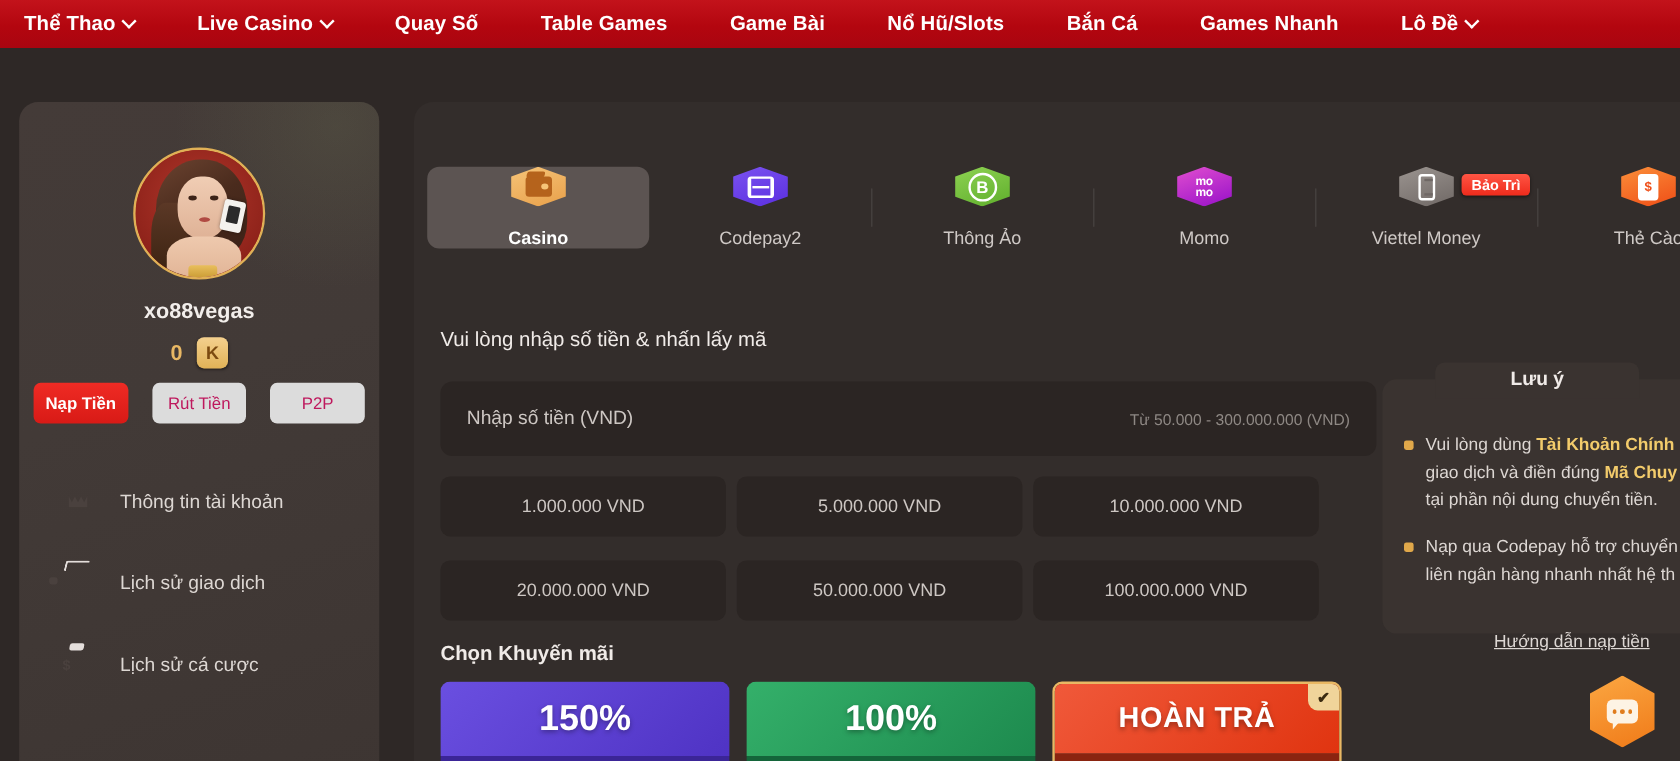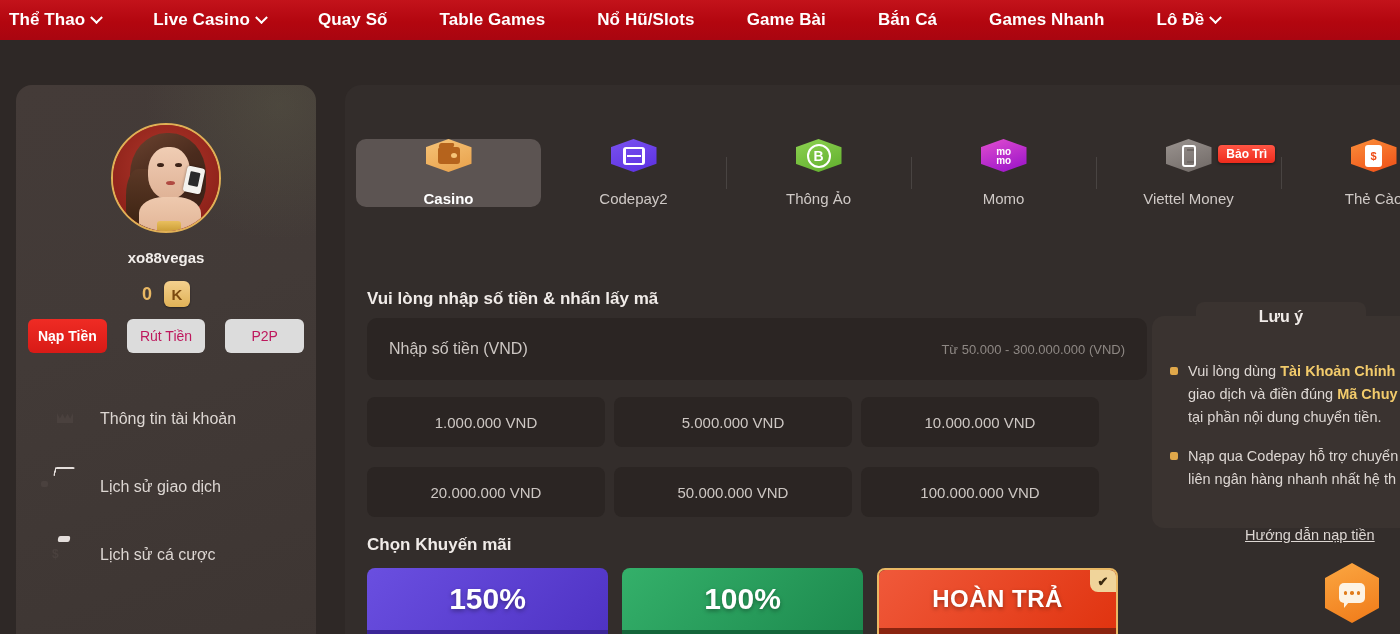--- a/index.html
+++ b/index.html
@@ -24,21 +24,21 @@
   .nav-item {
     display: flex; align-items: center; gap: 7px;
     padding: 0 26px;
     height: 40px;
     color: #fff;
     font-size: 17px; font-weight: bold;
     white-space: nowrap;
     cursor: pointer;
     letter-spacing: .1px;
   }
-  .nav-item:first-child { padding-left: 9px; }
+  .nav-item:first-child { padding-left: 20px; }
   .chev {
     display: inline-block;
     width: 9px; height: 9px;
     border-right: 2px solid #fff;
     border-bottom: 2px solid #fff;
     transform: rotate(45deg) translate(-2px,-2px);
   }
 
   
   .page {
@@ -101,21 +101,21 @@
   }
   .av-card:after{content:"";position:absolute;left:4px;top:5px;width:10px;height:14px;background:#2a2a2a;border-radius:1px;}
   .av-gold {
     position:absolute; left:44px; top:96px; width:24px; height:12px;
     background: linear-gradient(180deg,#e9bf5e,#c7982f);
     border-radius:3px;
   }
 
   .username {
     position:absolute; top:164px; left:0; width:100%;
-    text-align:center; font-size:15px; font-weight:bold; color:#f2eeeb;
+    text-align:center; font-size:18px; font-weight:bold; color:#f2eeeb;
   }
   .balance-row {
     position:absolute; top:196px; left:0; width:100%;
     display:flex; align-items:center; justify-content:center; gap:12px;
   }
   .bal-num { color:#e9b864; font-size:18px; font-weight:bold; }
   .bal-k {
     width:26px; height:26px; border-radius:6px;
     background: linear-gradient(180deg,#f4d08e,#e0b257);
     color:#7b4a10; font-weight:bold; font-size:15px;
@@ -214,21 +214,21 @@
     position:absolute; top:6px; right:6px;
     background: linear-gradient(180deg,#ff5544,#ee2b1c);
     color:#fff; font-size:12px; font-weight:bold;
     padding:2px 8px; border-radius:4px; white-space:nowrap;
     box-shadow:0 1px 3px rgba(0,0,0,.5);
   }
 
   
   .form-head {
     position:absolute; top:233px; left:367px;
-    font-size:17px; font-weight:bold; color:#f0ebe8;margin-top:16px;
+    font-size:17px; font-weight:normal; color:#f0ebe8;
   }
   .amount-box {
     position:absolute; top:278px; left:367px;
     width:780px; height:62px;
     background:#2b2523; border-radius:10px;
     display:flex; align-items:center; justify-content:space-between;
     padding: 0 22px; cursor:text;
   }
   .amount-ph { font-size:16px; color:#cdc7c3; }
   .amount-hint { font-size:13px; color:#8e8884; }
@@ -336,24 +336,24 @@
     <span>Live Casino</span>
     <span class="chev"></span>
   </div>
   <div class="nav-item">
     <span>Quay Số</span>
   </div>
   <div class="nav-item">
     <span>Table Games</span>
   </div>
   <div class="nav-item">
+    <span>Game Bài</span>
+  </div>
+  <div class="nav-item">
     <span>Nổ Hũ/Slots</span>
-  </div>
-  <div class="nav-item">
-    <span>Game Bài</span>
   </div>
   <div class="nav-item">
     <span>Bắn Cá</span>
   </div>
   <div class="nav-item">
     <span>Games Nhanh</span>
   </div>
   <div class="nav-item">
     <span>Lô Đề</span>
     <span class="chev"></span>

